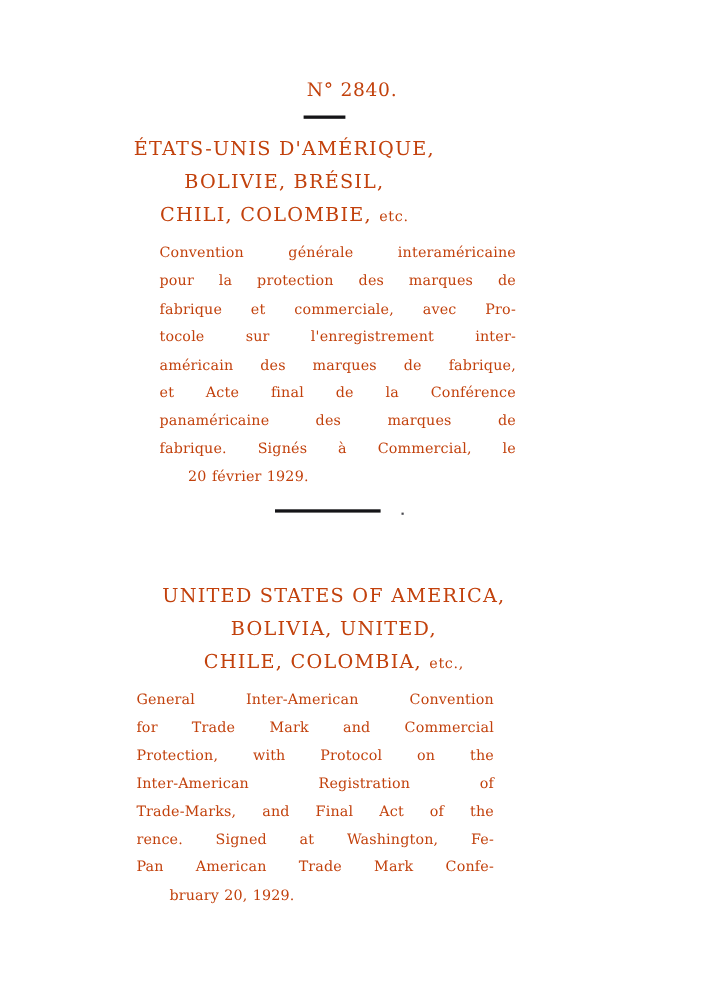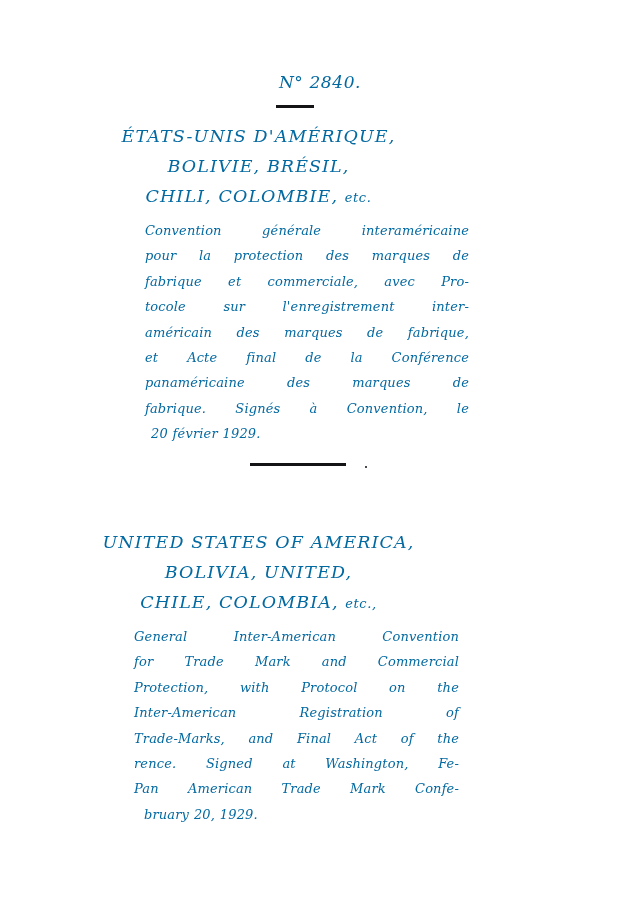--- a/index.html
+++ b/index.html
@@ -7,24 +7,23 @@
     padding: 0;
     background: #ffffff;
   }
 
   .page {
     position: relative;
     width: 640px;
     height: 913px;
     margin: 0 auto;
     background: #ffffff;
-    color: #0369a1;
+    color: #c2410c;
     font-family: "DejaVu Serif", "Liberation Serif", serif;
     overflow: hidden;
-    font-style: italic;
     -webkit-font-smoothing: none;
   }
 
   
   .treaty-number {
     position: absolute;
     top: 72px;
     left: 0;
     width: 640px;
     text-align: center;
@@ -76,21 +75,21 @@
     letter-spacing: 1.1px;
     white-space: nowrap;
   }
 
   .heading-block .hline .etc {
     font-size: 13px;
     letter-spacing: 0.6px;
   }
 
   #fr-heading { top: 122px; }
-  #en-heading { top: 528px; }
+  #en-heading { top: 528px; padding-left: 45px; }
 
   
   .body-block {
     position: absolute;
     text-align: justify;
     text-align-last: center;
     font-size: 13px;
     line-height: 25.4px;
     letter-spacing: 0.15px;
     word-spacing: 0.5px;
@@ -98,34 +97,35 @@
   }
 
   #fr-body {
     top: 218px;
     left: 145px;
     width: 324px;
   }
 
   #en-body {
     top: 624px;
-    left: 134px;
+    left: 124px;
     width: 325px;
   }
 
   .body-block .ln {
     display: block;
     text-align: justify;
     text-align-last: justify;
     white-space: nowrap;
   }
 
   .body-block .ln.last {
     text-align-last: left;
     padding-left: 6px;
+    margin-left: 20px;
   }
 
   #en-body .ln.last { padding-left: 10px; }
 </style>
 </head>
 <body>
 
 <div class="page">
 
   <div class="treaty-number">N° 2840.</div>
@@ -145,21 +145,21 @@
   </div>
 
   <div class="body-block" id="fr-body">
     <span class="ln">Convention générale interaméricaine</span>
     <span class="ln">pour la protection des marques de</span>
     <span class="ln">fabrique et commerciale, avec Pro-</span>
     <span class="ln">tocole sur l'enregistrement inter-</span>
     <span class="ln">américain des marques de fabrique,</span>
     <span class="ln">et Acte final de la Conférence</span>
     <span class="ln">panaméricaine des marques de</span>
-    <span class="ln">fabrique. Signés à Convention, le</span>
+    <span class="ln">fabrique. Signés à Commercial, le</span>
     <span class="ln last">20 février 1929.</span>
   </div>
 
   <div class="rule-long"></div>
   <div class="speck-a"></div>
 
   <div class="heading-block" id="en-heading">
     <span class="hline">
       <span>UNITED STATES OF AMERICA,</span><span class="etc"></span>
     </span>

